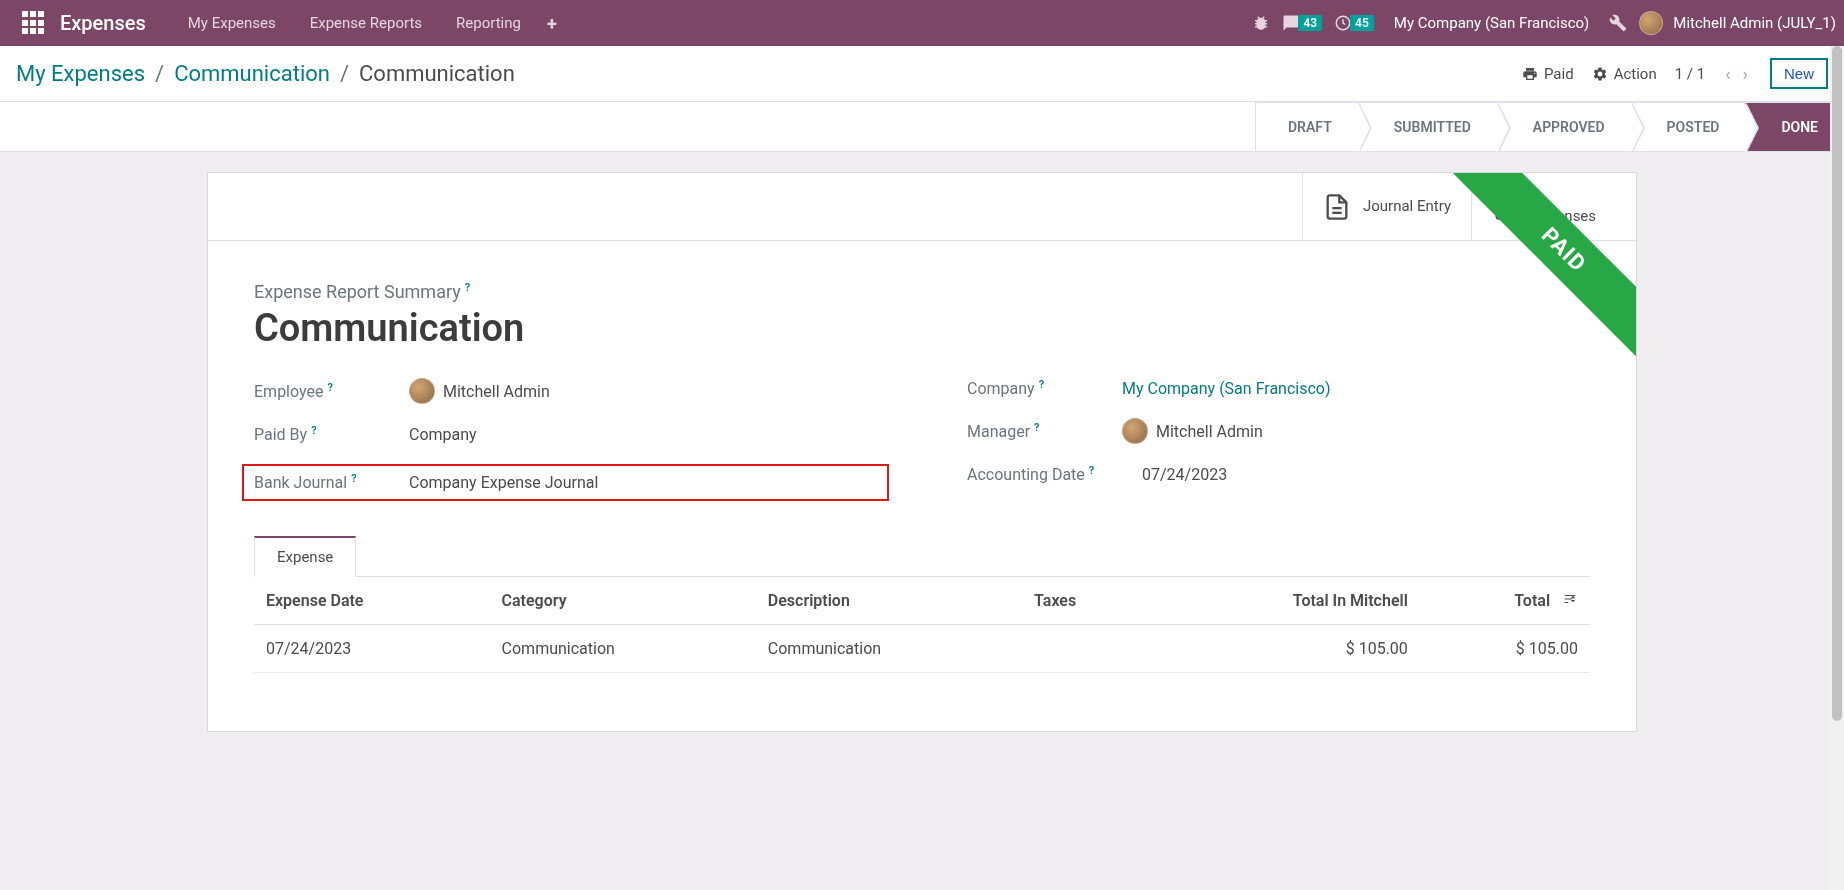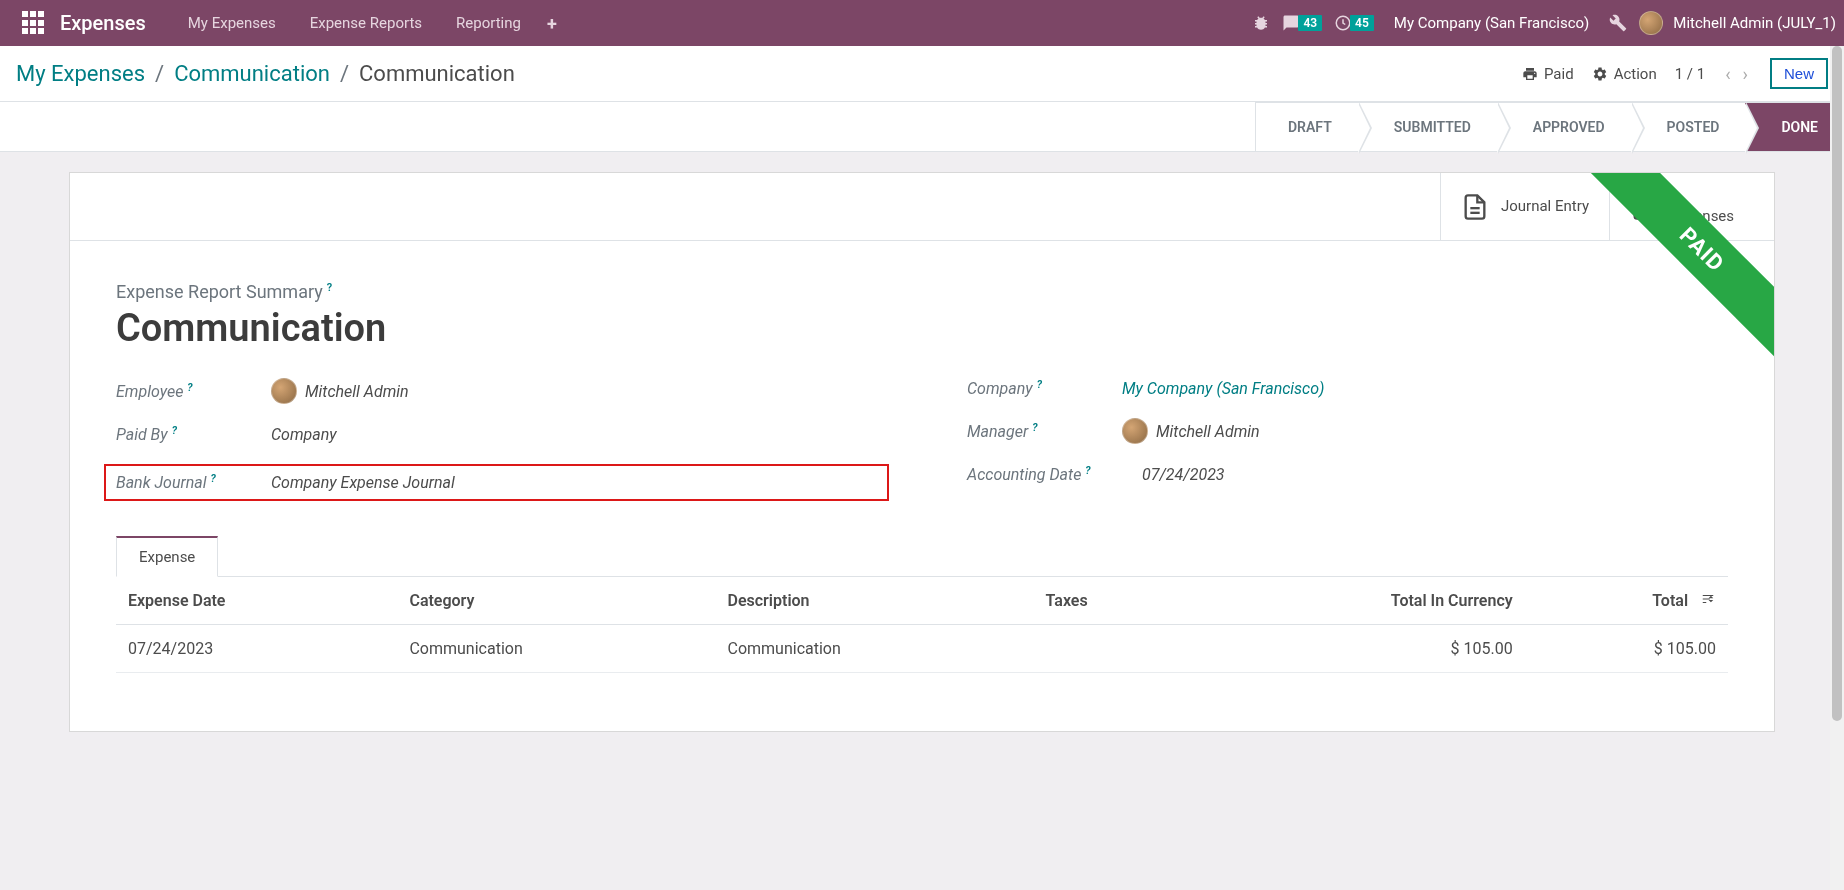--- a/index.html
+++ b/index.html
@@ -43,38 +43,38 @@
 .status-step.first { padding-left: 32px; border-left: 1px solid #dee2e6; }
 .status-step::after { content: ""; position: absolute; right: -12px; top: 0; width: 0; height: 0; border-top: 25px solid transparent; border-bottom: 25px solid transparent; border-left: 12px solid #fff; z-index: 2; }
 .status-step::before { content: ""; position: absolute; right: -14px; top: -1px; width: 0; height: 0; border-top: 26px solid transparent; border-bottom: 26px solid transparent; border-left: 13px solid #dee2e6; z-index: 1; }
 .status-step.active { background: #7c4666; color: #fff; }
 .status-step.active::after { border-left-color: #7c4666; display: none; }
 .status-step.active::before { display: none; }
 .status-step:last-child::after, .status-step:last-child::before { display: none; }
 
 
 .sheet-bg { padding: 20px 0; display: flex; justify-content: center; }
-.sheet { background: #fff; border: 1px solid #d8d8d8; width: 1706px; position: relative; overflow: hidden; min-height: 560px; }
+.sheet { background: #fff; border: 1px solid #d8d8d8; width: 1430px; position: relative; overflow: hidden; min-height: 560px; }
 
 .stat-buttons { display: flex; justify-content: flex-end; border-bottom: 1px solid #dee2e6; }
 .stat-btn { display: flex; align-items: center; gap: 12px; padding: 14px 20px; border-left: 1px solid #dee2e6; cursor: pointer; min-width: 165px; }
 .stat-btn svg { width: 28px; height: 32px; fill: none; stroke: #4c4c4c; stroke-width: 2; }
 .stat-text { display: flex; flex-direction: column; font-size: 15px; color: #4c4c4c; line-height: 1.3; }
 .stat-value { font-weight: 400; }
 
 .ribbon { position: absolute; top: 52px; right: -78px; width: 300px; background: #28a745; color: #fff; text-align: center; padding: 12px 0; font-size: 22px; font-weight: 700; transform: rotate(45deg); letter-spacing: 1px; z-index: 5; }
 
 .sheet-body { padding: 40px 46px 24px 46px; }
 .summary-label { font-size: 18px; color: #6c757d; margin-bottom: 4px; }
 .help { color: #017e84; font-size: 11px; vertical-align: super; margin-left: 4px; cursor: pointer; font-weight: 600; }
 .record-title { font-size: 38px; font-weight: 600; color: #3c3c3c; margin-bottom: 28px; }
 
 .field-grid { display: flex; gap: 90px; margin-bottom: 30px; }
 .field-col { flex: 1; }
-.field-row { display: flex; align-items: center; margin-bottom: 20px; font-style: italic; }
+.field-row { display: flex; align-items: center; margin-bottom: 20px; }
 .field-label { width: 155px; font-size: 16px; color: #6c757d; flex-shrink: 0; }
 .field-value { font-size: 16px; color: #4c4c4c; display: flex; align-items: center; gap: 8px; }
 .field-value.link { color: #017e84; cursor: pointer; }
 .field-value .avatar { width: 26px; height: 26px; }
 
 .highlight-box { border: 2px solid #dc1818; padding: 6px 10px; margin-left: -12px; margin-right: -12px; }
 
 .tabs { border-bottom: 1px solid #dee2e6; display: flex; margin-top: 10px; }
 .tab { padding: 10px 22px; font-size: 15px; color: #6c757d; cursor: pointer; border: 1px solid transparent; position: relative; bottom: -1px; }
 .tab.active { border: 1px solid #dee2e6; border-top: 2px solid #7c4666; border-bottom-color: #fff; background: #fff; color: #4c4c4c; }
@@ -267,21 +267,21 @@
         <div class="tab active">Expense</div>
       </div>
 
       <table class="expense-table">
         <thead>
           <tr>
             <th>Expense Date</th>
             <th>Category</th>
             <th>Description</th>
             <th>Taxes</th>
-            <th class="num">Total In Currency</th>
+            <th class="num">Total In Mitchell</th>
             <th class="num">
               <span>Total</span>
               &nbsp;
               <span class="opt-icon">
                 <svg viewBox="0 0 24 24">
                     <path d="M3 17h6v2H3v-2zm0-6h12v2H3v-2zm0-6h18v2H3V5zm18 8.5l-4 4-4-4h8zm-8-3l4-4 4 4h-8z" fill="#4c4c4c"></path>
                   </svg>
               </span>
             </th>
           </tr>

